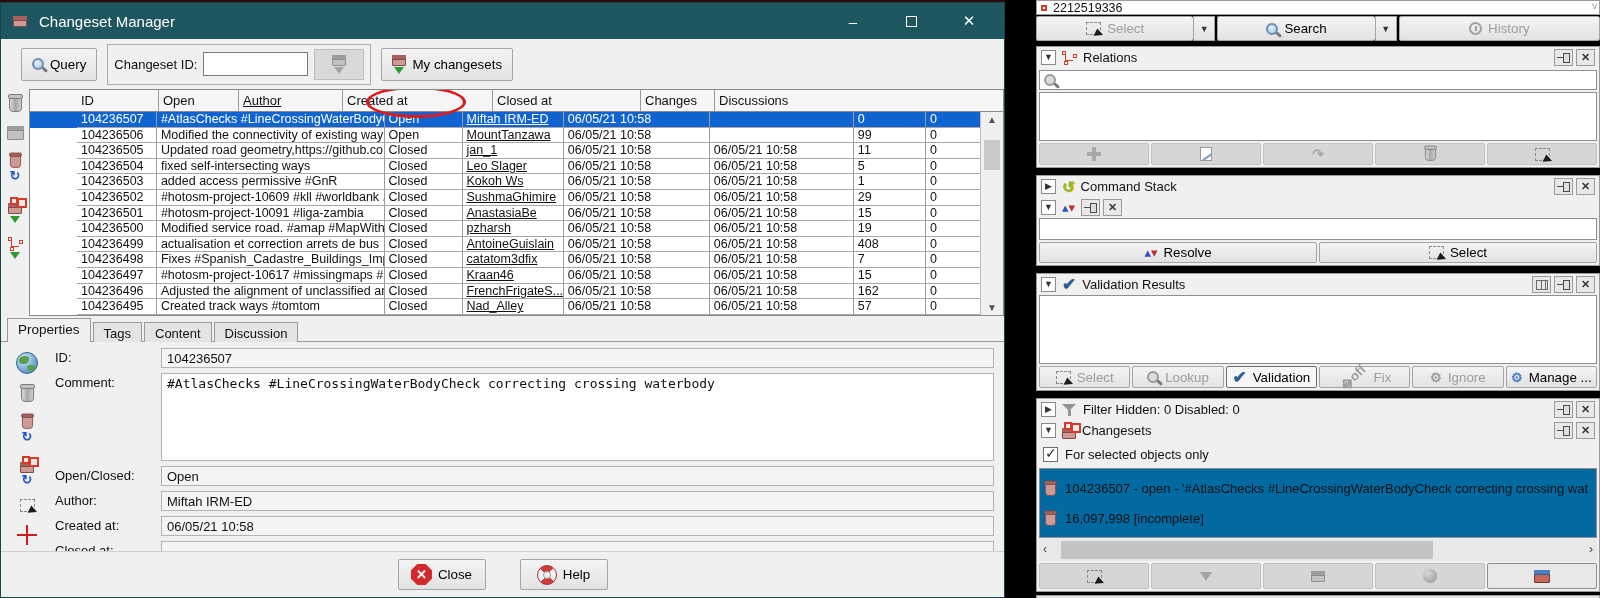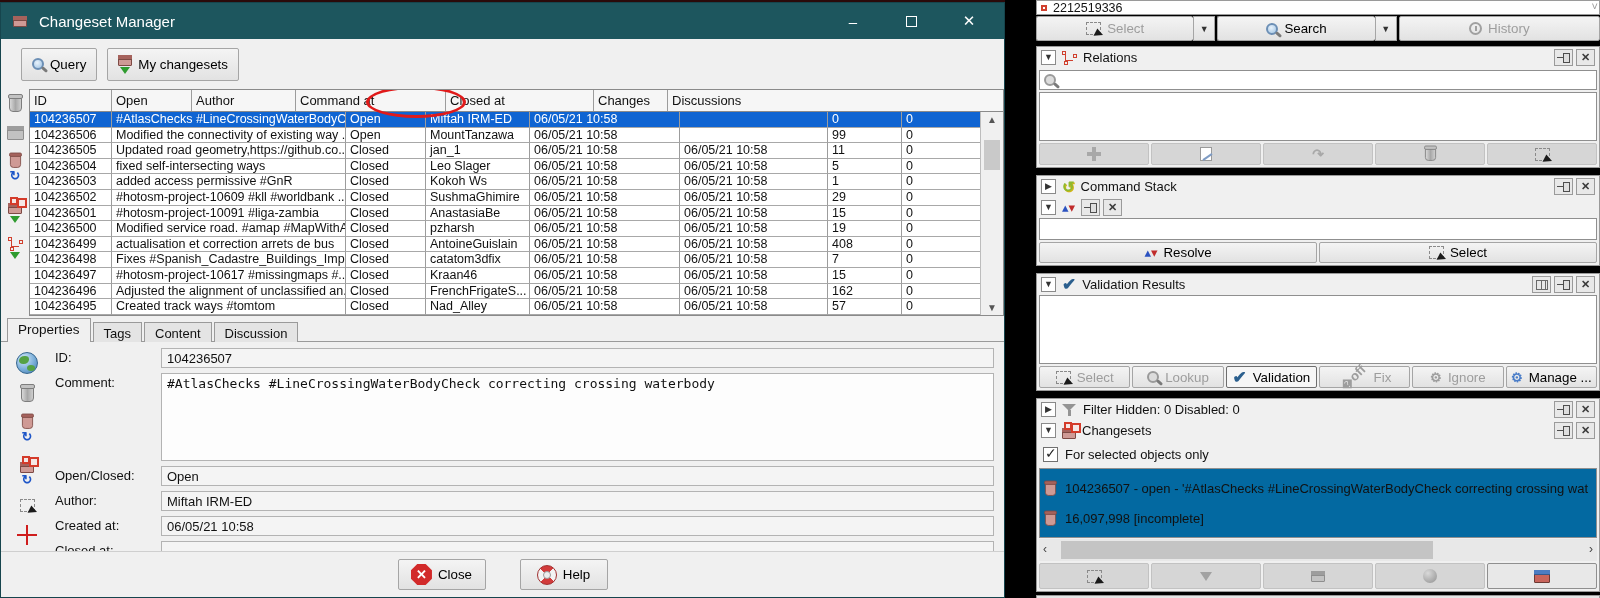--- a/index.html
+++ b/index.html
@@ -120,21 +120,21 @@
   #main { display:flex; height:227px; }
   #lefticons { width:28px; display:flex; flex-direction:column; align-items:center; gap:14px; padding-top:8px; }
   #tablewrap { position:relative; flex:1; border:1px solid #8a8a8a; background:#fff; overflow:hidden; }
   .thead { display:flex; height:22px; background:#f6f6f6; border-bottom:1px solid #8a8a8a; }
   .thead .th { padding:3px 4px; border-right:1px solid #9c9c9c; overflow:hidden; white-space:nowrap; }
   .tbody { overflow:hidden; height:203px; }
   .trow { display:flex; height:15.6px; font-size:12.5px; background:#fff; }
   .trow .td { padding:0 4px; line-height:15px; border-right:1px solid #9c9c9c;
     border-bottom:1px solid #a8a8a8; overflow:hidden; white-space:nowrap; }
   .trow.selected { background:#0f64d2; color:#fff; }
-  .c0{width:82px;} .c1{width:234px;} .c2{width:80px;} .c3{width:104px;}
+  .c0{width:82px;margin-left:47px;} .c1{width:234px;} .c2{width:80px;} .c3{width:104px;text-decoration:underline;}
   .c4{width:150px;} .c5{width:148px;} .c6{width:74px;} .c7{width:79px; border-right:none!important;}
   #vscroll { position:absolute; right:0; top:22px; bottom:0; width:23px; background:#f0f0f0;
     border-left:1px solid #bdbdbd; font-size:10px; color:#555; text-align:center; }
   #vscroll .thumb { position:absolute; left:3px; top:28px; width:16px; height:30px; background:#c9c9c9; }
   #vscroll .up { position:absolute; top:2px; left:0; right:0; }
   #vscroll .dn { position:absolute; bottom:2px; left:0; right:0; }
   #redellipse { position:absolute; left:336px; top:-4px; width:100px; height:32px;
     border:3.5px solid #e01a1a; border-radius:50%; pointer-events:none; }
 
   #tabs { display:flex; align-items:flex-end; height:24px; padding-left:6px; margin-top:2px; }
@@ -225,20 +225,28 @@
         <span></span>
       </span>
     <span class="winctl">✕</span>
   </div>
 
   <div id="toolbar">
     <button class="btn">
       <span class="ic ic-mag"></span>
       <span>Query</span>
     </button>
+    <div class="idgroup">
+      <span>Changeset ID:</span>
+      <input value="" style="">
+      <span class="dlbtn">
+        <span class="ic ic-cs gray"></span>
+        <span class="ic arr-dn gray"></span>
+      </span>
+    </div>
     <button class="btn">
       <span style="display:inline-flex;flex-direction:column;align-items:center;gap:1px">
         <span class="ic ic-cs"></span>
           <span class="ic arr-dn green"></span>
       </span>
       <span>My changesets</span>
     </button>
   </div>
 
   <div id="main">
@@ -261,21 +269,21 @@
           </span>
         <span class="ic arr-dn green"></span>
       </span>
     </div>
 
     <div id="tablewrap">
       <div class="thead">
         <span class="th c0">ID</span>
         <span class="th c2">Open</span>
         <span class="th c3">Author</span>
-        <span class="th c4">Command at</span>
+        <span class="th c4">Created at</span>
         <span class="th c5">Closed at</span>
         <span class="th c6">Changes</span>
         <span class="th c7">Discussions</span>
         <div id="redellipse"></div>
       </div>
       <div class="tbody">
 
       <div class="trow selected">
             <span class="td c0">104236507</span>
             <span class="td c1">#AtlasChecks #LineCrossingWaterBodyCh...</span>

